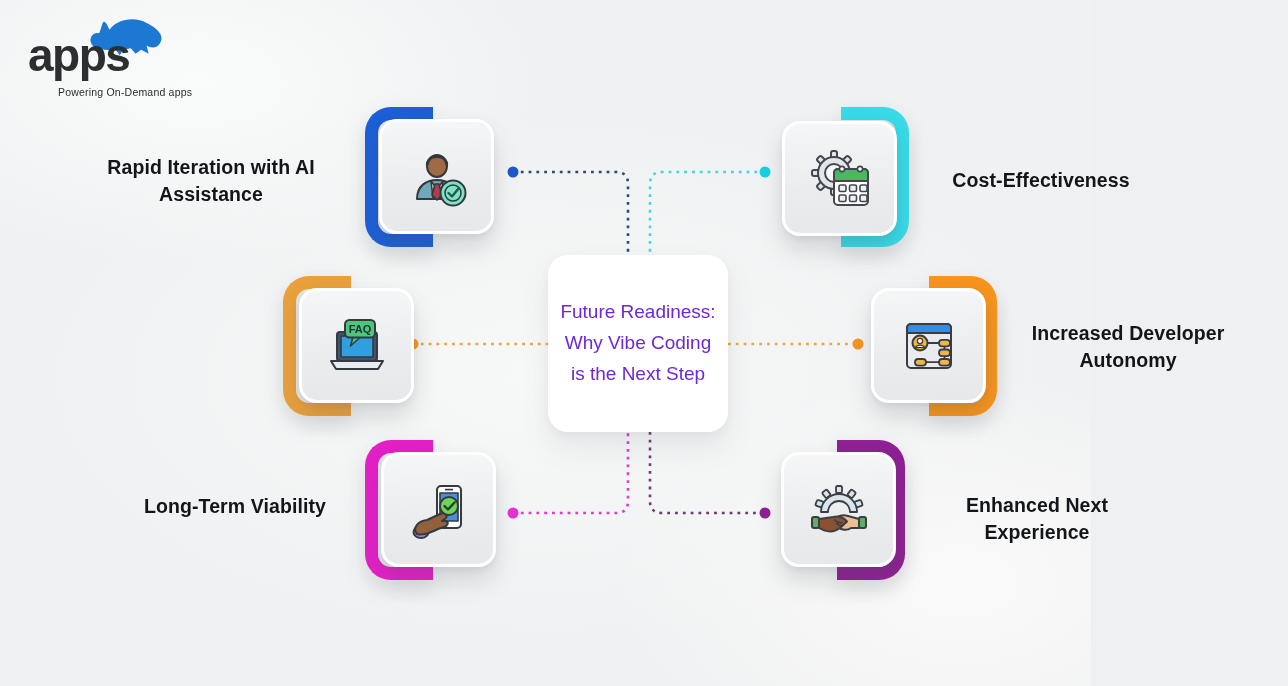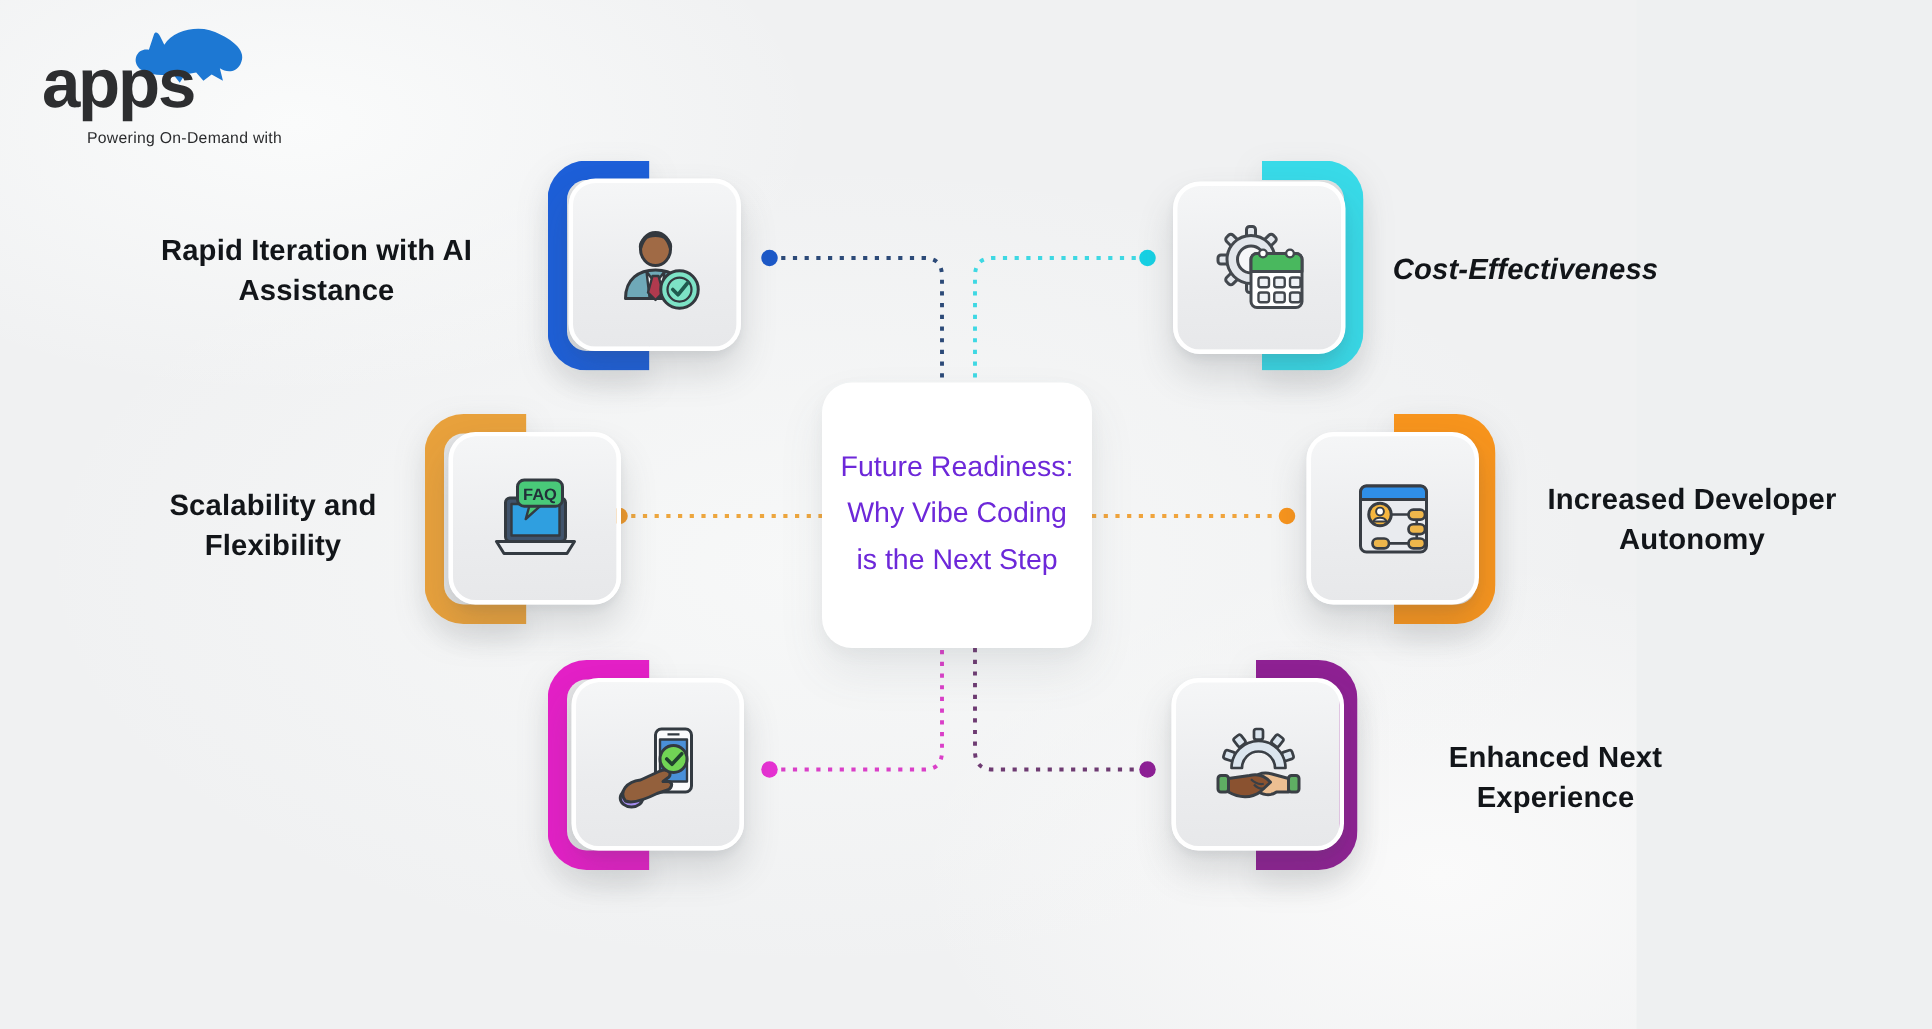--- a/index.html
+++ b/index.html
@@ -62,21 +62,21 @@
   .br-n3 { left:929px; top:276px; }  .cd-n3 { left:871px; top:288px; }
   .br-n4 { left:365px; top:440px; }  .cd-n4 { left:381px; top:452px; }
   .br-n5 { left:837px; top:440px; }  .cd-n5 { left:781px; top:452px; }
 
   
   .label {
     position:absolute; font-weight:700; font-size:19.5px; color:#121519;
     text-align:center; line-height:1.36; letter-spacing:.1px;
   }
   .lb-n0 { left:91px;  top:154px; width:240px; }
-  .lb-n1 { left:892px; top:167px; width:250px;font-style:italic; }
+  .lb-n1 { left:916px; top:167px; width:250px; }
   .lb-n2 { left:92px;  top:324px; width:180px; }
   .lb-n3 { left:1018px;top:320px; width:220px; }
   .lb-n4 { left:135px; top:493px; width:200px; }
   .lb-n5 { left:947px; top:492px; width:180px; }
 
   
   .wires { position:absolute; left:0; top:0; pointer-events:none; }
   .wire  { fill:none; stroke-width:2.6; stroke-dasharray:2.8 5; }
 
   .icon-svg text { font-family:"Liberation Sans", sans-serif; }
@@ -84,21 +84,21 @@
 </head>
 <body>
 
 <div class="canvas">
 
   <div class="logo">
     <svg class="rhino" width="84" height="48" viewBox="0 0 120 70">
       <path d="M10,44 C5,36 11,26 21,28 L26,13 C27,10 30,11 32,15 L36,23 C46,7 74,3 90,13 C103,19 117,30 110,42 C105,51 96,50 90,46 L93,58 L82,52 L74,58 L67,50 L56,52 L51,60 L44,51 C34,54 23,52 17,49 C13,47 12,47 10,44 Z" style="fill: rgb(29, 120, 211);"></path>
     </svg>
     <div class="brand">apps</div>
-    <div class="tagline">Powering On-Demand with</div>
+    <div class="tagline">Powering On-Demand apps</div>
   </div>
 
   <svg class="wires" width="1288" height="686">
     <g>
       <path class="wire" d="M513,172 H616 Q628,172 628,184 V255" style="stroke: rgb(44, 74, 120);"></path>
       <circle cx="513" cy="172" r="5.5" style="fill: rgb(29, 89, 200);"></circle>
     </g>
     <g>
       <path class="wire" d="M765,172 H662 Q650,172 650,184 V255" style="stroke: rgb(62, 216, 227);"></path>
       <circle cx="765" cy="172" r="5.5" style="fill: rgb(23, 209, 228);"></circle>
@@ -183,21 +183,20 @@
       <g stroke="#333a41" stroke-width="2" stroke-linejoin="round">
         <rect x="16" y="22" width="40" height="29" rx="3" fill="#40536b"></rect>
         <rect x="20" y="26" width="32" height="21" fill="#2f9fe0" stroke-width="1.6"></rect>
         <path d="M10,51 h52 l-5,8 h-42 z" fill="#e9ecf0"></path>
         <path d="M32,27 l-2.5,9 l10,-9 z" fill="#49c979" stroke-width="1.6"></path>
         <rect x="24" y="10" width="30" height="17.5" rx="4.5" fill="#49c979"></rect>
         <text x="39" y="23" text-anchor="middle" font-size="11" font-weight="bold" fill="#22303a" stroke="none">FAQ</text>
       </g>
     </svg>
   </div>
-  <div class="label lb-n2">Scalability and Flexibility</div>
 
   <div class="bracket right br-n3" style="border-color: rgb(247, 148, 29);"></div>
   <div class="card cd-n3">
     <svg class="icon-svg" width="72" height="72" viewBox="0 0 72 72">
       <g stroke="#383d44" stroke-width="2" stroke-linejoin="round">
         <rect x="14" y="14" width="44" height="44" rx="4" fill="#e9ebef"></rect>
         <path d="M18,14 h36 a4,4 0 0 1 4,4 v5 h-44 v-5 a4,4 0 0 1 4,-4 z" fill="#2f8fe8"></path>
         <path d="M34.5,33 H46 M51.5,36.5 V39.5 M51.5,46 V49 M33,52.2 H46" fill="none" stroke-width="1.8"></path>
         <circle cx="27" cy="33" r="7.5" fill="#f5b63f"></circle>
         <circle cx="27" cy="31" r="2.6" fill="#ffffff" stroke-width="1.3"></circle>
@@ -220,20 +219,21 @@
         <rect x="34" y="12" width="24" height="42" rx="4" fill="#fbfbfc"></rect>
         <rect x="37" y="19" width="18" height="28" fill="#4a90d9" stroke-width="1.6"></rect>
         <path d="M42,15.6 h8" stroke-width="1.6"></path>
         <ellipse cx="18" cy="58" rx="7.5" ry="6" fill="#a58cf0"></ellipse>
         <path d="M14,60 C9,54 15,47 24,46 L37,40 C42,38 45,41 43,44 L39,47 L43,47 C46,48 45,52 41,53 L35,55 C27,59 19,62 14,60 Z" fill="#93603c"></path>
         <circle cx="46" cy="32" r="9" fill="#71d455"></circle>
         <path d="M41.5,32 l3.5,3.5 l6.5,-7" fill="none" stroke="#20422e" stroke-width="2.4" stroke-linecap="round"></path>
       </g>
     </svg>
   </div>
+  <div class="label lb-n4">Long-Term Viability</div>
 
   <div class="bracket right br-n5" style="border-color: rgb(142, 33, 147);"></div>
   <div class="card cd-n5">
     <svg class="icon-svg" width="72" height="72" viewBox="0 0 72 72">
       <g stroke="#3a3f45" stroke-width="2" stroke-linejoin="round">
         <g fill="#dbe5ee" stroke-width="1.8">
           <rect x="33" y="12" width="6" height="7" rx="1.5" transform="rotate(0 36 36)"></rect>
           <rect x="33" y="12" width="6" height="7" rx="1.5" transform="rotate(-38 36 36)"></rect>
           <rect x="33" y="12" width="6" height="7" rx="1.5" transform="rotate(38 36 36)"></rect>
           <rect x="33" y="12" width="6" height="7" rx="1.5" transform="rotate(-72 36 36)"></rect>

